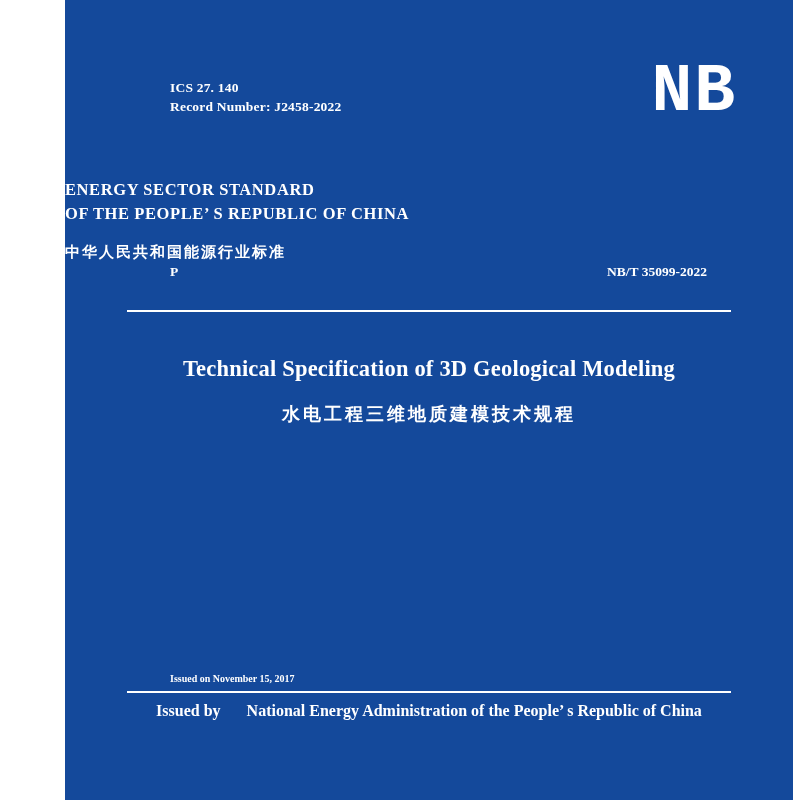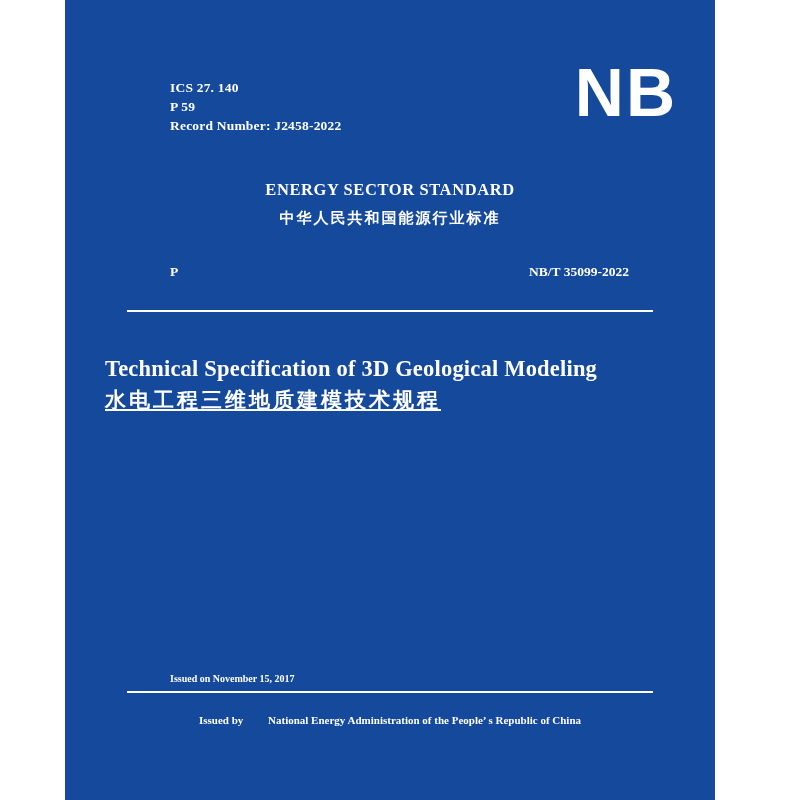--- a/index.html
+++ b/index.html
@@ -8,21 +8,21 @@
     width: 800px;
     height: 800px;
     background: #ffffff;
     font-family: "Liberation Serif", serif;
   }
 
   #cover {
     position: absolute;
     left: 65px;
     top: 0;
-    width: 650px;
+    width: 728px;
     height: 800px;
     background: #14499b;
     color: #ffffff;
     box-sizing: border-box;
   }
 
   
   .header {
     position: absolute;
     left: 105px;
@@ -30,48 +30,48 @@
     width: 470px;
   }
   .code-lines {
     font-size: 13.5px;
     font-weight: bold;
     line-height: 19px;
     letter-spacing: 0.2px;
   }
   .nb-logo {
     position: absolute;
-    right: 38px;
+    right: 56px;
     top: 58px;
     font-size: 68px;
     font-weight: bold;
     letter-spacing: 2px;
     line-height: 1;
-    font-family: Liberation Sans, sans-serif;
+    font-family: Liberation Mono, monospace;
   }
 
   
   .std-block {
     position: absolute;
     left: 0;
     right: 0;
     top: 178px;
-    text-align: center;
+    text-align: left;
   }
   .std-en1, .std-en2 {
     font-size: 16.5px;
     font-weight: bold;
     letter-spacing: 0.6px;
     line-height: 24px;
   }
   .std-cn {
     font-size: 15px;
     font-weight: bold;
     letter-spacing: 2px;
-    margin-top: 7px;
+    margin-top: 17px;
     font-family: "DejaVu Sans", sans-serif;
   }
 
   
   .desig-row {
     position: absolute;
     left: 105px;
     right: 86px;
     top: 264px;
     display: flex;
@@ -91,34 +91,34 @@
   }
   .rule-top  { top: 310px; }
   .rule-mid  { top: 691px; }
 
   
   .title-block {
     position: absolute;
     left: 40px;
     right: 40px;
     top: 352px;
-    text-align: left;
+    text-align: center;
   }
   .title-en {
     font-size: 22.5px;
     font-weight: bold;
     line-height: 34px;
     letter-spacing: 0.2px;
   }
   .title-cn {
-    font-size: 21px;
+    margin-top: 16px;
+    font-size: 18px;
     font-weight: bold;
     letter-spacing: 3px;
     font-family: "DejaVu Sans", sans-serif;
-    text-decoration: underline;
   }
 
   
   .dates-row {
     position: absolute;
     left: 105px;
     right: 86px;
     top: 673px;
     display: flex;
     justify-content: space-between;
@@ -126,43 +126,42 @@
     font-weight: bold;
   }
 
   
   .issuer-row {
     position: absolute;
     left: 0;
     right: 0;
     top: 702px;
     text-align: center;
-    font-size: 11px;
+    font-size: 16px;
     font-weight: bold;
-    margin-top: 12px;
   }
   .issuer-by { margin-right: 22px; }
 </style>
 </head>
 <body>
 
 <div id="cover">
 
   <div class="header">
     <div class="code-lines">
       <div>ICS 27. 140</div>
-      <div>P 59</div>
       <div>Record Number: J2458-2022</div>
     </div>
   </div>
 
   <div class="nb-logo">NB</div>
 
   <div class="std-block">
     <div class="std-en1">ENERGY SECTOR STANDARD</div>
+    <div class="std-en2">OF THE PEOPLE’ S REPUBLIC OF CHINA</div>
     <div class="std-cn">中华人民共和国能源行业标准</div>
   </div>
 
   <div class="desig-row">
     <span>P</span>
     <span>NB/T 35099-2022</span>
   </div>
 
   <div class="rule rule-top"></div>
 

